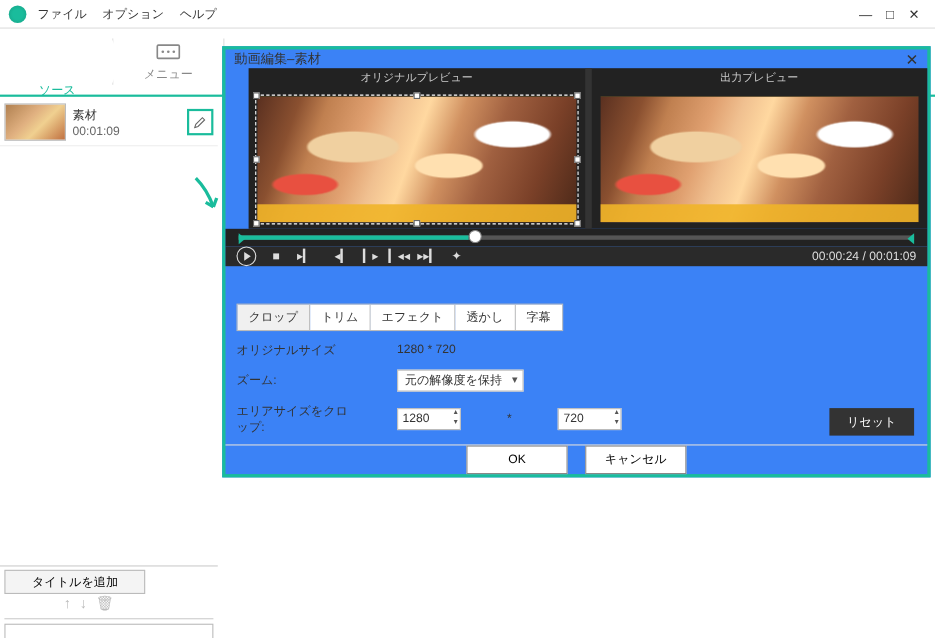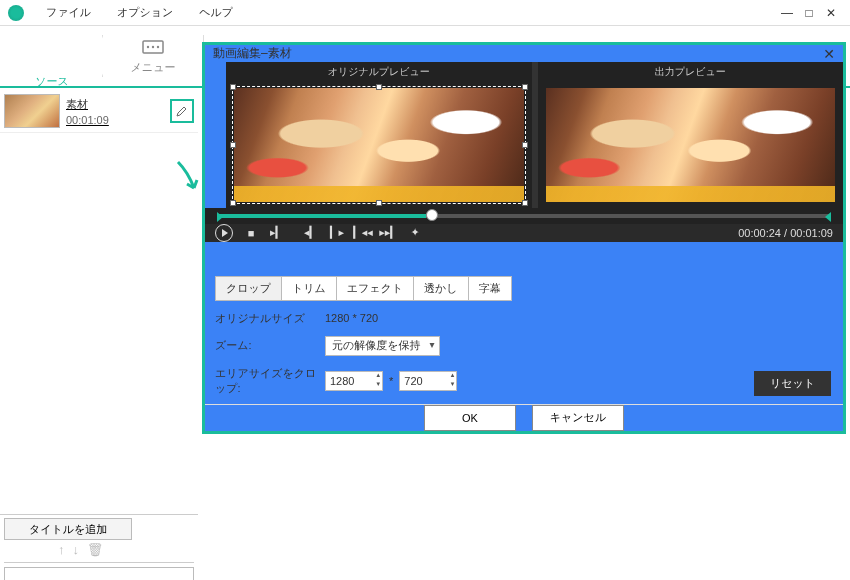--- a/index.html
+++ b/index.html
@@ -1,31 +1,31 @@
 <!DOCTYPE html>
 <html><head>
 <meta charset="utf-8">
 <style>
 * { box-sizing: border-box; margin: 0; padding: 0; font-family: "Meiryo UI", sans-serif; }
 body { width: 850px; height: 580px; background: #fff; overflow: hidden; position: relative; }
 
 .titlebar { height: 26px; background: #fff; border-bottom: 1px solid #ddd; display: flex; align-items: center; padding: 0 8px; font-size: 11px; color: #333; }
 .titlebar .logo { width: 16px; height: 16px; border-radius: 50%; background: radial-gradient(circle, #1abc9c 40%, #16a085 100%); margin-right: 10px; }
-.titlebar .menu-item { margin-right: 14px; cursor: pointer; margin-left: 12px; }
+.titlebar .menu-item { margin-right: 14px; cursor: pointer; }
 .titlebar .spacer { flex: 1; }
 .titlebar .win-btn { width: 22px; text-align: center; font-size: 12px; cursor: pointer; }
 
 .tabs { height: 62px; display: flex; align-items: center; padding-left: 8px; border-bottom: 2px solid #1abc9c; }
 .tab { width: 88px; height: 50px; display: flex; flex-direction: column; align-items: center; justify-content: center; font-size: 11px; color: #888; position: relative; cursor: pointer; }
 .tab.active { color: #1abc9c; gap: 48px; }
 .tab .icon { width: 24px; height: 20px; margin-bottom: 3px; }
 .tab.active::after { content: ""; position: absolute; right: -14px; top: 50%; transform: translateY(-50%); border-left: 10px solid #fff; border-top: 25px solid transparent; border-bottom: 25px solid transparent; z-index: 1; }
 .tab-sep { width: 1px; height: 42px; background: #ddd; margin: 0 6px; }
 
-.sidebar { position: absolute; left: 0; top: 90px; width: 198px; bottom: 66px; background: #fff; text-decoration: underline; }
+.sidebar { position: absolute; left: 0; top: 90px; width: 198px; bottom: 66px; background: #fff; }
 .clip { display: flex; align-items: center; padding: 4px 4px; border-bottom: 1px solid #eee; }
 .thumb { width: 56px; height: 34px; background: linear-gradient(135deg,#b08050 0%,#e0b080 40%,#f0d090 60%,#c07040 100%); border: 1px solid #bbb; }
 .clip-info { flex: 1; margin-left: 6px; font-size: 11px; }
 .clip-info .name { color: #333; margin-bottom: 2px; }
 .clip-info .dur { color: #666; }
 .edit-box { width: 24px; height: 24px; border: 2px solid #1abc9c; display: flex; align-items: center; justify-content: center; color: #666; font-size: 12px; }
 
 .arrow-annot { position: absolute; left: 172px; top: 160px; width: 30px; height: 40px; pointer-events: none; }
 .arrow-annot svg { width: 100%; height: 100%; }
 
@@ -70,21 +70,21 @@
 .ctrl-btn { width: 20px; text-align: center; cursor: pointer; margin-right: 6px; }
 .ctrl-play { width: 18px; height: 18px; border: 1.5px solid #ddd; border-radius: 50%; display: flex; align-items: center; justify-content: center; margin-right: 8px; }
 .ctrl-play::after { content: ""; border-left: 6px solid #ddd; border-top: 4px solid transparent; border-bottom: 4px solid transparent; margin-left: 2px; }
 .controls .spacer { flex: 1; }
 
 .settings { flex: 1; padding: 8px 10px; font-size: 11px; color: #333; position: relative; margin-top: 26px; }
 .set-tabs { display: flex; border: 1px solid #bbb; width: fit-content; }
 .set-tab { padding: 4px 10px; border-right: 1px solid #bbb; background: #fff; cursor: pointer; }
 .set-tab:last-child { border-right: none; text-align: center; }
 .set-tab.active { background: #f0f0f0; }
-.row { display: flex; align-items: center; margin-top: 10px; }
+.row { display: flex; align-items: center; margin-top: 10px; gap: 36px; }
 .row .lbl { width: 110px; }
 .sel { border: 1px solid #bbb; height: 20px; padding: 0 18px 0 6px; position: relative; display: inline-flex; align-items: center; background: #fff; min-width: 110px; }
 .sel::after { content: "▾"; position: absolute; right: 4px; top: 2px; font-size: 10px; color: #555; }
 .num { border: 1px solid #bbb; height: 20px; width: 58px; padding: 0 14px 0 4px; position: relative; display: inline-flex; align-items: center; background: #fff; }
 .num::after { content: "▴\A▾"; white-space: pre; position: absolute; right: 2px; top: -2px; font-size: 7px; line-height: 9px; color: #555; }
 .reset { position: absolute; right: 12px; bottom: 8px; background: #333; color: #fff; padding: 5px 16px; font-size: 11px; border: none; }
 
 .dlg-footer { height: 44px; display: flex; align-items: center; justify-content: center; gap: 16px; border-top: 1px solid #ddd; }
 .dlg-btn { width: 92px; height: 26px; border: 1px solid #888; background: #fff; font-size: 11px; }
 </style>

